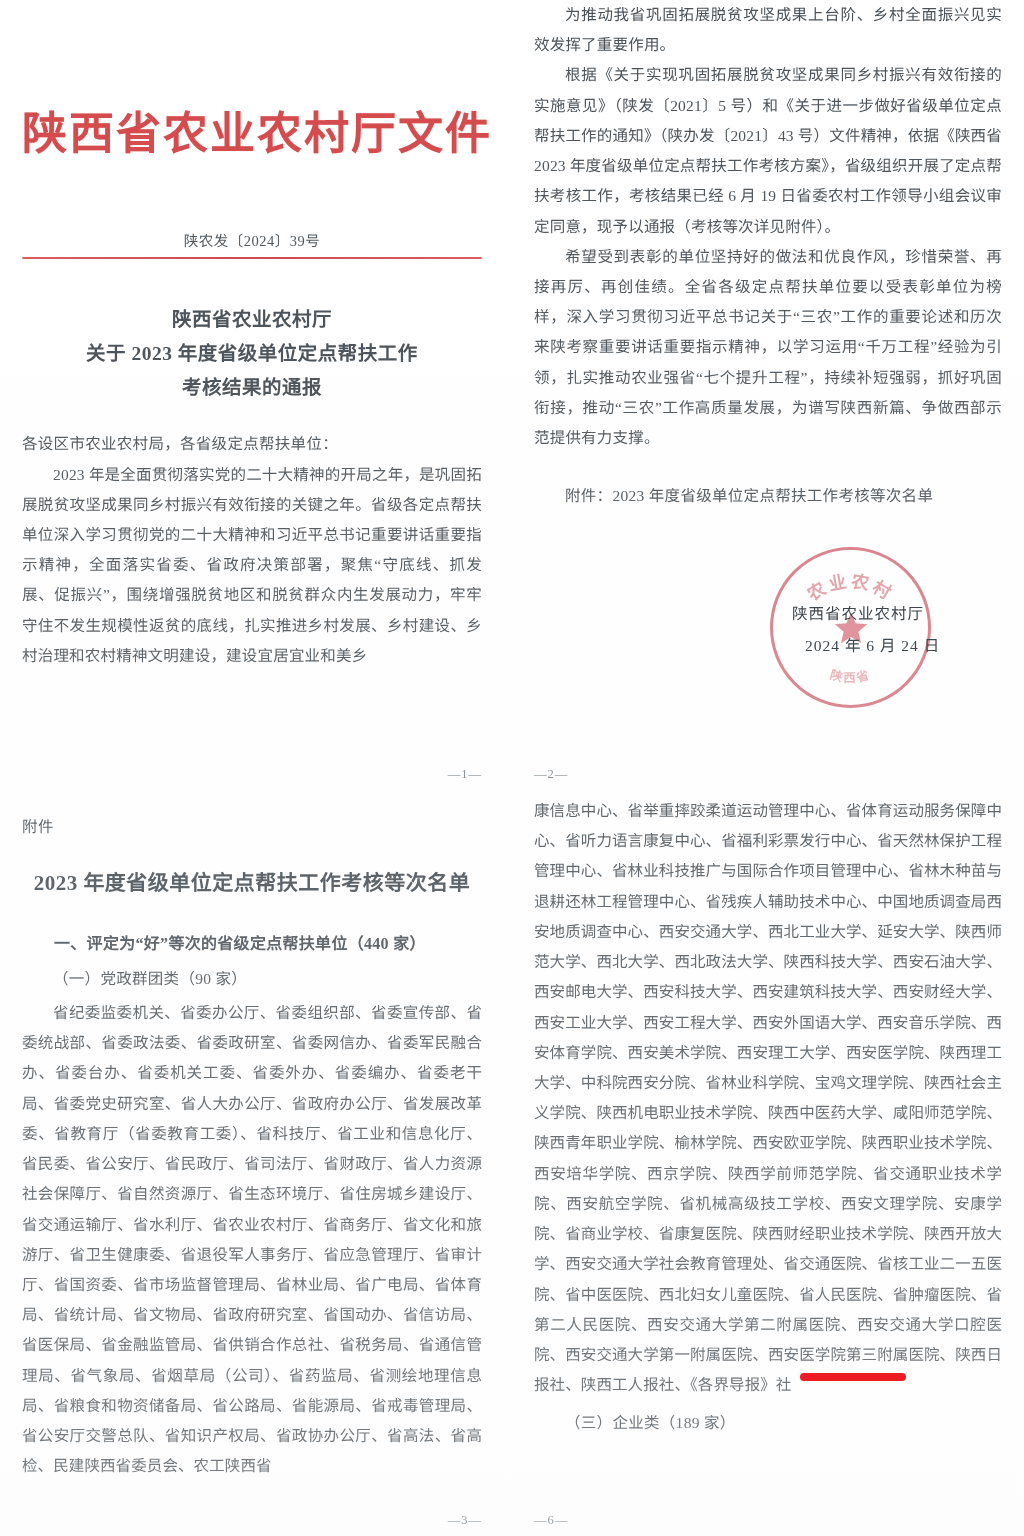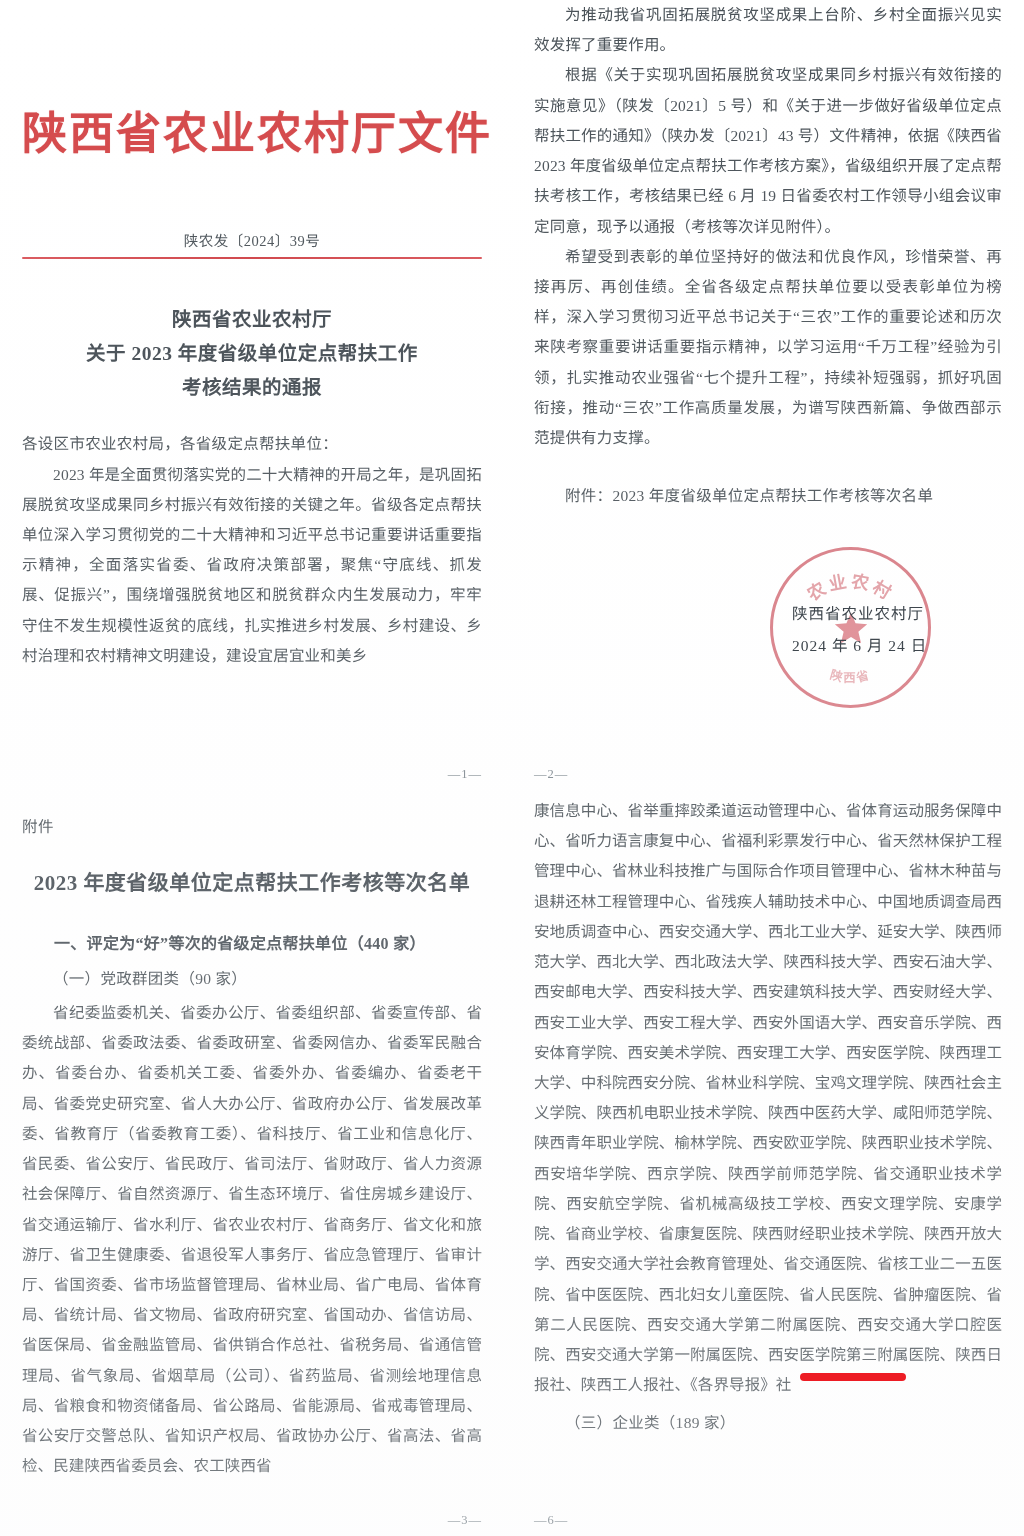--- a/index.html
+++ b/index.html
@@ -141,21 +141,21 @@
     left: 258px;
     top: 60px;
     font-size: 15.5px;
     letter-spacing: 1px;
     color: #3e464d;
     white-space: nowrap;
     z-index: 5;
   }
   .sign-date {
     position: absolute;
-    left: 258px;
+    left: 271px;
     top: 92px;
     font-size: 15.5px;
     letter-spacing: 1px;
     color: #3e464d;
     white-space: nowrap;
     z-index: 5;
   }
 
   
   .page-number {

